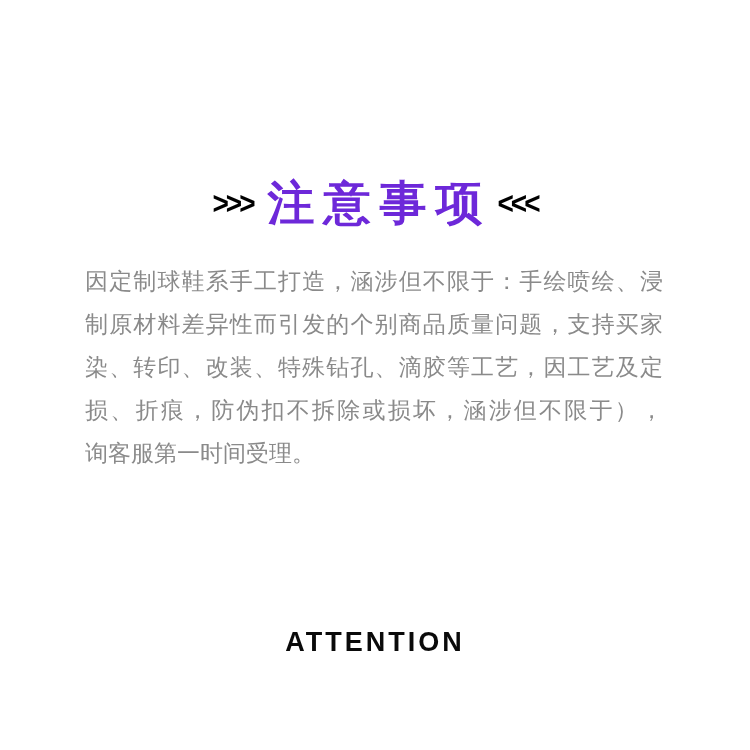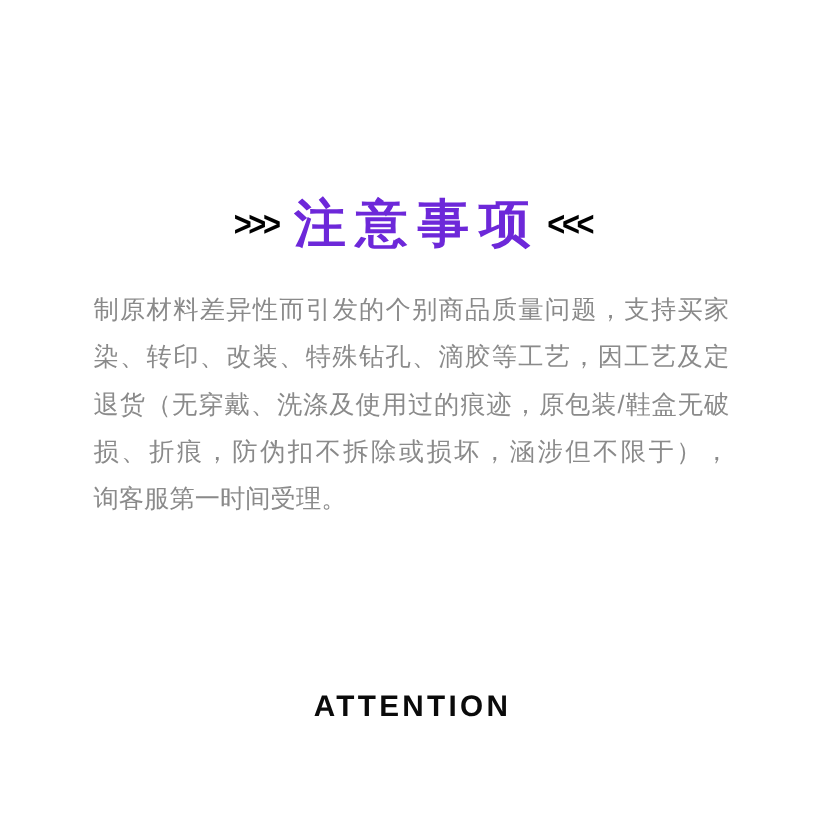--- a/index.html
+++ b/index.html
@@ -84,22 +84,22 @@
 
 <div class="canvas">
 
   <div class="title-row">
     <span class="arrows">&gt;&gt;&gt;</span>
     <span class="title-text">注意事项</span>
     <span class="arrows">&lt;&lt;&lt;</span>
   </div>
 
   <div class="notice">
+    <div class="line">因定制球鞋系手工打造，涵涉但不限于：手绘喷绘、浸</div>
     <div class="line">制原材料差异性而引发的个别商品质量问题，支持买家</div>
     <div class="line">染、转印、改装、特殊钻孔、滴胶等工艺，因工艺及定</div>
-    <div class="line">退货（无穿戴、洗涤及使用过的痕迹，原包装/鞋盒无破</div>
     <div class="line">损、折痕，防伪扣不拆除或损坏，涵涉但不限于），</div>
     <div class="line short">询客服第一时间受理。</div>
   </div>
 
   <div class="footer">ATTENTION</div>
 
 </div>
 
 </body></html>

